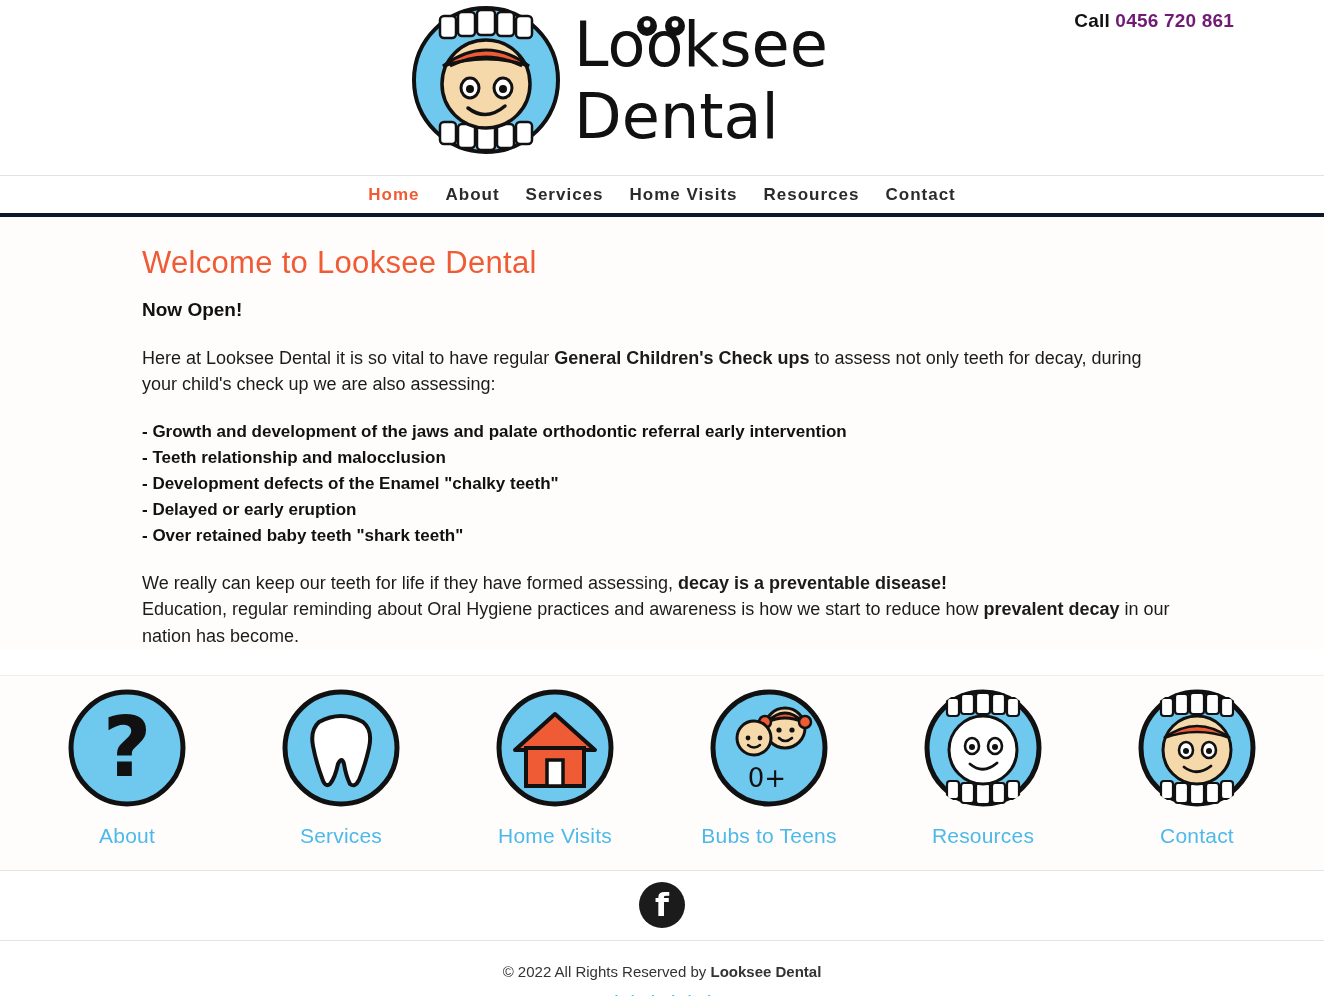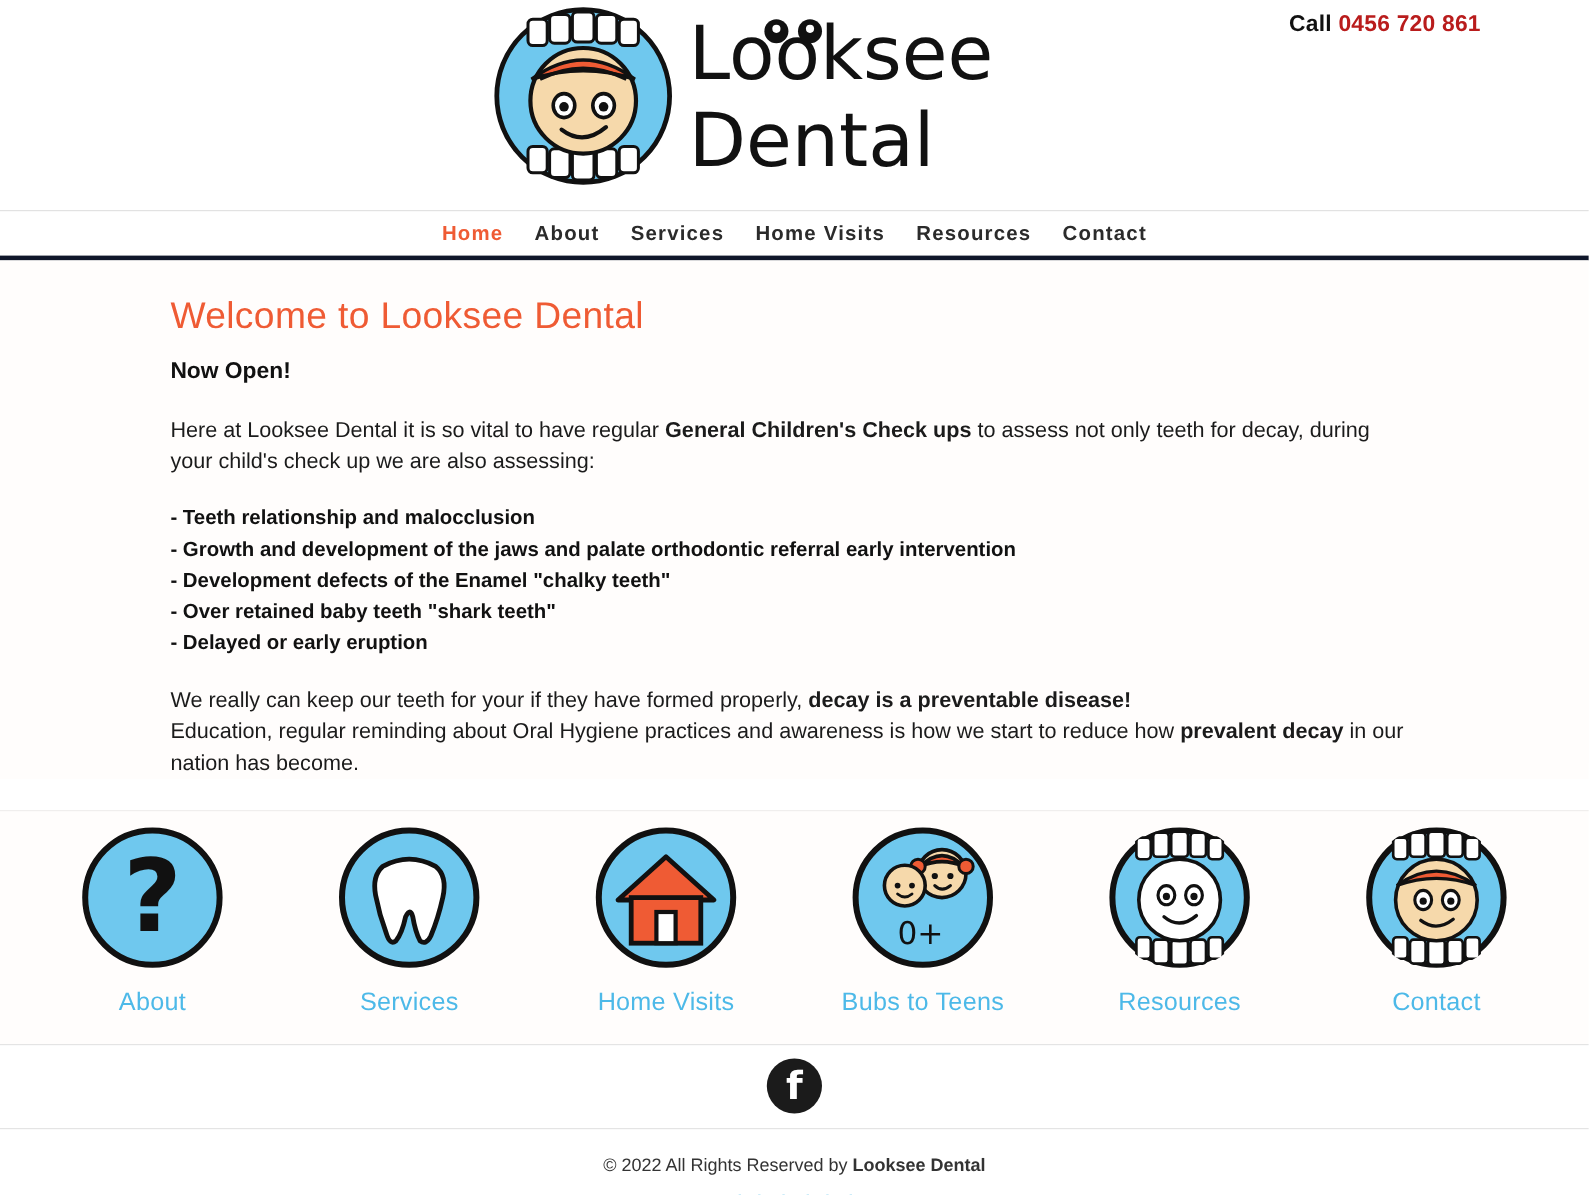--- a/index.html
+++ b/index.html
@@ -36,21 +36,21 @@
   .logo-text { display: block; }
   .call-block {
     position: absolute;
     right: 90px;
     top: 10px;
     font-size: 19px;
     font-weight: bold;
     color: #111;
     letter-spacing: .2px;
   }
-  .call-block .num { color: #b91c1c; }
+  .call-block .num { color: #701a75; }
 
   
   .nav-bar {
     border-top: 1px solid #e2e2e2;
     border-bottom: 4px solid #0f172a;
     height: 42px;
     display: flex;
     align-items: center;
     justify-content: center;
     gap: 0;
@@ -257,29 +257,29 @@
   <div class="content">
     <div class="inner">
       <h1 class="welcome">Welcome to Looksee Dental</h1>
       <div class="now-open">Now Open!</div>
 
       <p class="para">
         <span>Here at Looksee Dental it is so vital to have regular </span><b>General Children's Check ups</b><span> to assess not only teeth for decay, during your child's check up we are also assessing:</span>
       </p>
 
       <div class="bullets">
+        <div>- Growth and development of the jaws and palate orthodontic referral early intervention</div>
         <div>- Teeth relationship and malocclusion</div>
-        <div>- Growth and development of the jaws and palate orthodontic referral early intervention</div>
         <div>- Development defects of the Enamel "chalky teeth"</div>
+        <div>- Delayed or early eruption</div>
         <div>- Over retained baby teeth "shark teeth"</div>
-        <div>- Delayed or early eruption</div>
       </div>
 
       <p class="closing">
-        <span>We really can keep our teeth for your if they have formed properly, </span><b>decay is a preventable disease!</b><br>
+        <span>We really can keep our teeth for life if they have formed assessing, </span><b>decay is a preventable disease!</b><br>
         <span>Education, regular reminding about Oral Hygiene practices and awareness is how we start to reduce how </span><b>prevalent decay</b><span> in our nation has become.</span>
       </p>
     </div>
   </div>
 
   <div class="icon-strip">
     <div class="icon-row">
 
       <div class="icon-cell">
         <svg class="icon-circle" viewBox="0 0 120 120">

